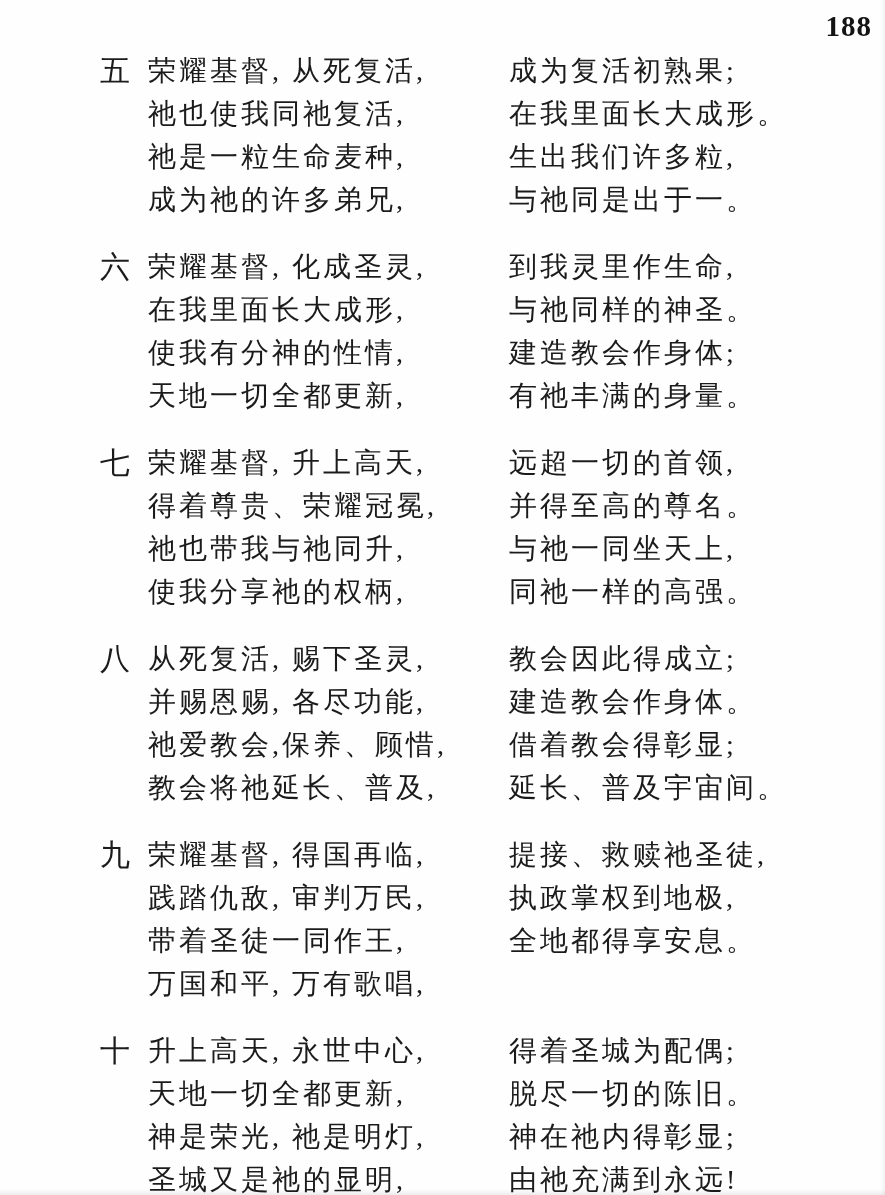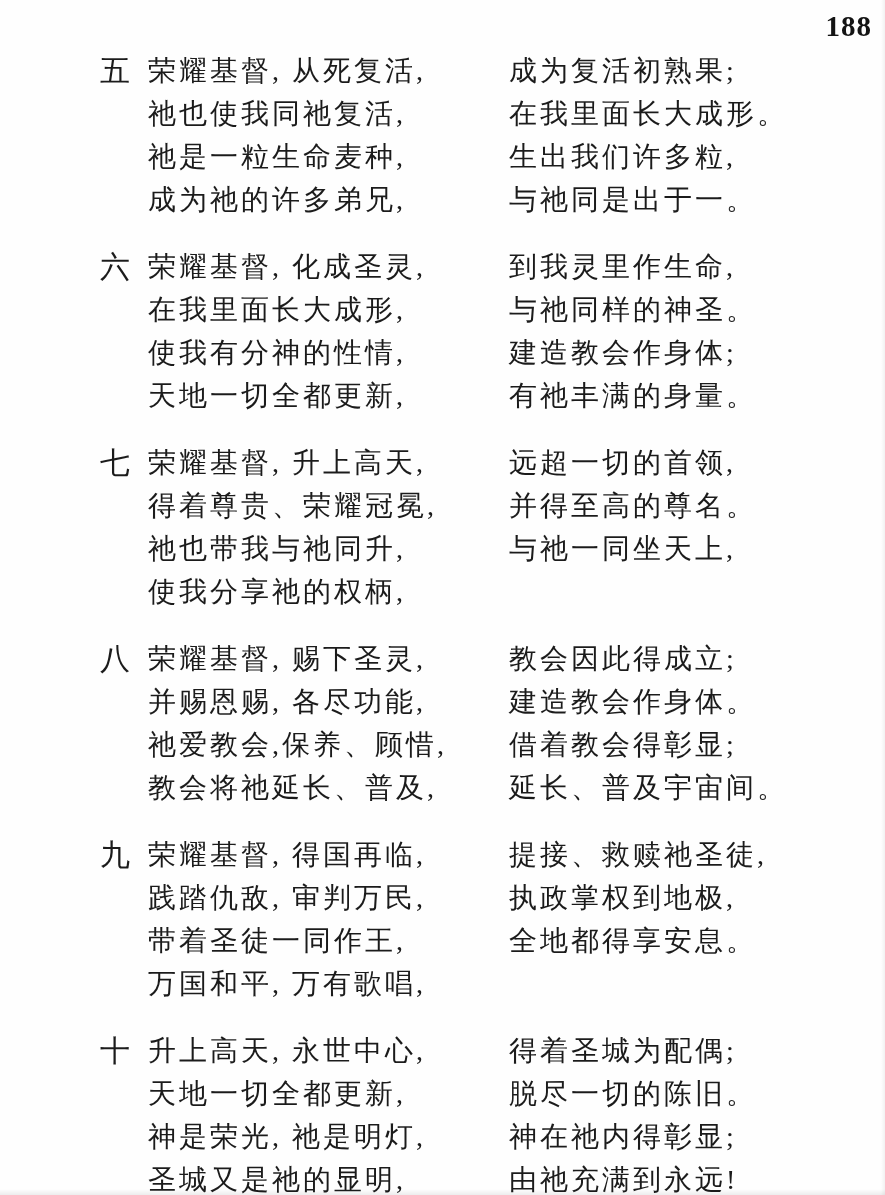--- a/index.html
+++ b/index.html
@@ -117,27 +117,28 @@
       <div class="col-left">
         <div class="line">荣耀基督, 升上高天,</div>
         <div class="line">得着尊贵、荣耀冠冕,</div>
         <div class="line">祂也带我与祂同升,</div>
         <div class="line">使我分享祂的权柄,</div>
       </div>
       <div class="col-right">
         <div class="line">远超一切的首领,</div>
         <div class="line">并得至高的尊名。</div>
         <div class="line">与祂一同坐天上,</div>
+        <div class="line">同祂一样的高强。</div>
       </div>
     </div>
 
     <div class="verse">
       <div class="verse-num">八</div>
       <div class="col-left">
-        <div class="line">荣耀基督, 赐下圣灵,</div>
+        <div class="line">从死复活, 赐下圣灵,</div>
         <div class="line">并赐恩赐, 各尽功能,</div>
         <div class="line">祂爱教会,保养、顾惜,</div>
         <div class="line">教会将祂延长、普及,</div>
       </div>
       <div class="col-right">
         <div class="line">教会因此得成立;</div>
         <div class="line">建造教会作身体。</div>
         <div class="line">借着教会得彰显;</div>
         <div class="line">延长、普及宇宙间。</div>
       </div>

